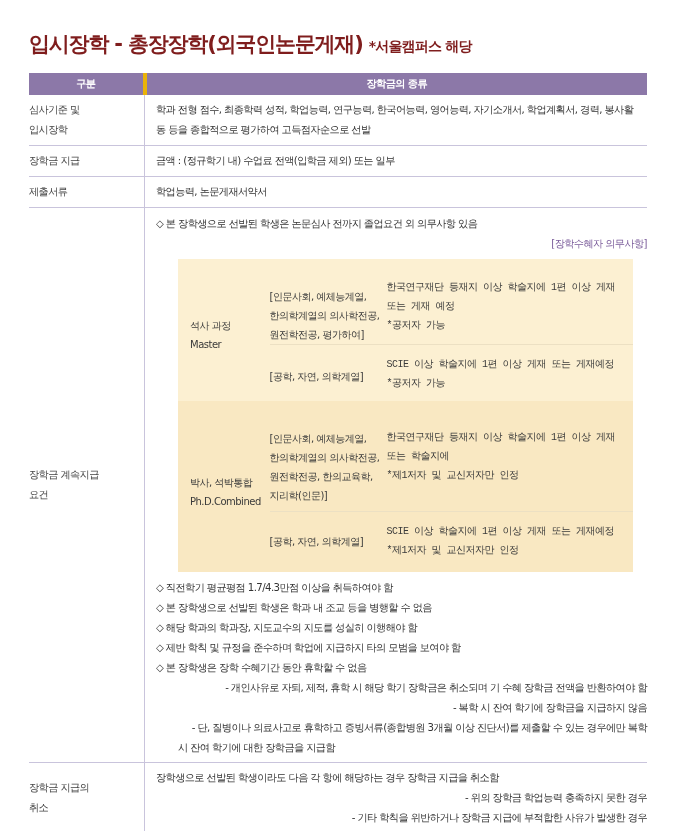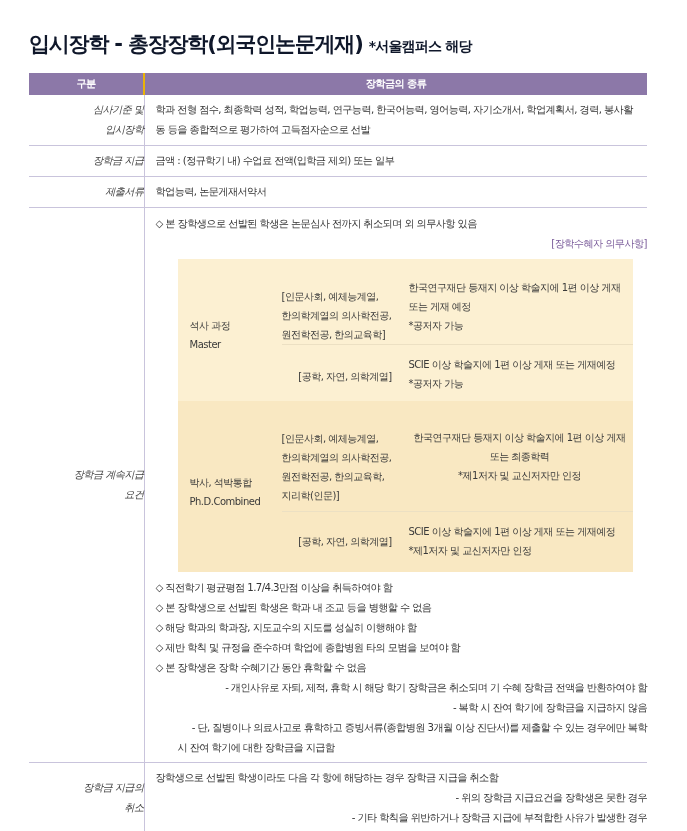--- a/index.html
+++ b/index.html
@@ -1,42 +1,42 @@
 <!DOCTYPE html>
 <html><head>
   <meta charset="utf-8">
   <style>
     html, body { margin:0; padding:0; background:#ffffff; }
     body { width:687px; height:831px; position:relative; overflow:hidden;
       font-family:"DejaVu Sans", "Liberation Sans", sans-serif; color:#333333; }
     .title { position:absolute; left:29px; top:30px; font-size:21px; font-weight:bold;
-      color:#0f172a; letter-spacing:-1.2px; white-space:nowrap; }
+      color:#7f1d1d; letter-spacing:-1.2px; white-space:nowrap; }
     .title .sub { font-size:14px; font-weight:bold; letter-spacing:-0.8px; }
     table.main { position:absolute; left:29px; top:73px; width:618px; border-collapse:collapse;
       font-size:10.2px; letter-spacing:-0.6px; }
     table.main th { background:#8c78a8; color:#ffffff; font-weight:bold; height:22px; padding:0;
       font-size:10.2px; }
-    table.main th.c1 { width:114px; border-right:2px solid #eab308; }
+    table.main th.c1 { width:114px; border-right:4px solid #eab308; }
     table.main td { border-bottom:1px solid #c9c4dc; vertical-align:middle; padding:0; }
-    table.main td.lab { width:114px; text-align:right; line-height:20px; border-right:1px solid #c9c4dc; color:#444;font-style:italic; }
+    table.main td.lab { width:114px; text-align:left; line-height:20px; border-right:1px solid #c9c4dc; color:#444; }
     table.main td.val { padding:5px 0 5px 11px; line-height:20px; color:#333; }
     .ln { display:block; white-space:nowrap; }
     .ind { padding-left:12px;text-align:right; }
     .ind2 { padding-left:22px; }
     .purple { color:#7a5b9a; }
     .inner { margin:5px 14px 6px 22px; width:455px; border-collapse:collapse; font-size:10px; letter-spacing:-0.5px; }
     .inner td { border:none !important; padding:0; line-height:19px; color:#3a3a3a; vertical-align:top; }
     .inner td.deg { width:92px; padding:10px 0 0 12px; }
     .inner td.fld { width:127px; padding-top:28px; }
-    .inner td.req { padding-top:10px; padding-right:2px; }
+    .inner td.req { padding-top:10px; padding-right:18px;font-family:Liberation Mono, monospace; }
     .inner tr.m td { background:#fcf0d2; }
     .inner tr.d td { background:#f9e8c2; }
     .inner tr.sep td.fld, .inner tr.sep td.req { border-top:1px solid #ece0c3 !important; }
     .inner tr.last td { padding-bottom:8px; }
-    .inner td.vm { vertical-align:middle; padding-top:0;text-align:center; }
+    .inner td.vm { vertical-align:middle; padding-top:0; }
   </style>
 </head>
 <body>
 
 <div class="title">
   <span>입시장학 - 총장장학(외국인논문게재)</span>
   <span class="sub">*서울캠퍼스 해당</span>
 </div>
 
 <table class="main">
@@ -68,33 +68,33 @@
       <td class="lab" style="height:30px">제출서류</td>
       <td class="val">학업능력, 논문게재서약서</td>
     </tr>
 
     <tr>
       <td class="lab">
         <span class="ln">장학금 계속지급</span>
         <span class="ln">요건</span>
       </td>
       <td class="val" style="padding-top:6px;padding-bottom:4px">
-        <span class="ln">◇ 본 장학생으로 선발된 학생은 논문심사 전까지 취소되며 외 의무사항 있음</span>
+        <span class="ln">◇ 본 장학생으로 선발된 학생은 논문심사 전까지 졸업요건 외 의무사항 있음</span>
         <span class="ln ind purple">[장학수혜자 의무사항]</span>
         <table class="inner">
           <tbody>
               <tr class="m">
             <td class="deg" rowspan="2">
               <span class="ln">석사 과정</span>
               <span class="ln">Master</span>
             </td>
             <td class="fld">
               <span class="ln">[인문사회, 예체능계열,</span>
               <span class="ln">한의학계열의 의사학전공,</span>
-              <span class="ln">원전학전공, 한의교육학]</span>
+              <span class="ln">원전학전공, 평가하여]</span>
             </td>
             <td class="req">
               <span class="ln">한국연구재단 등재지 이상 학술지에 1편 이상 게재</span>
               <span class="ln">또는 게재 예정</span>
               <span class="ln">*공저자 가능</span>
             </td>
           </tr>
           <tr class="m sep">
             <td class="fld vm" style="height:50px;padding-top:6px">
               <span class="ln">[공학, 자연, 의학계열]</span>
@@ -110,55 +110,55 @@
               <span class="ln">Ph.D.Combined</span>
             </td>
             <td class="fld" style="padding-bottom:6px">
               <span class="ln">[인문사회, 예체능계열,</span>
               <span class="ln">한의학계열의 의사학전공,</span>
               <span class="ln">원전학전공, 한의교육학,</span>
               <span class="ln">지리학(인문)]</span>
             </td>
             <td class="req vm">
               <span class="ln">한국연구재단 등재지 이상 학술지에 1편 이상 게재</span>
-              <span class="ln">또는 최종학력</span>
+              <span class="ln">또는 학술지에</span>
               <span class="ln">*제1저자 및 교신저자만 인정</span>
             </td>
           </tr>
           <tr class="d sep last">
             <td class="fld vm" style="height:46px;padding-top:6px">
               <span class="ln">[공학, 자연, 의학계열]</span>
             </td>
             <td class="req" style="padding-top:6px">
               <span class="ln">SCIE 이상 학술지에 1편 이상 게재 또는 게재예정</span>
               <span class="ln">*제1저자 및 교신저자만 인정</span>
             </td>
           </tr>
         </tbody>
           </table>
         <span class="ln">◇ 직전학기 평균평점 1.7/4.3만점 이상을 취득하여야 함</span>
         <span class="ln">◇ 본 장학생으로 선발된 학생은 학과 내 조교 등을 병행할 수 없음</span>
         <span class="ln">◇ 해당 학과의 학과장, 지도교수의 지도를 성실히 이행해야 함</span>
-        <span class="ln">◇ 제반 학칙 및 규정을 준수하며 학업에 종합병원 타의 모범을 보여야 함</span>
+        <span class="ln">◇ 제반 학칙 및 규정을 준수하며 학업에 지급하지 타의 모범을 보여야 함</span>
         <span class="ln">◇ 본 장학생은 장학 수혜기간 동안 휴학할 수 없음</span>
         <span class="ln ind">- 개인사유로 자퇴, 제적, 휴학 시 해당 학기 장학금은 취소되며 기 수혜 장학금 전액을 반환하여야 함</span>
         <span class="ln ind">- 복학 시 잔여 학기에 장학금을 지급하지 않음</span>
         <span class="ln ind">- 단, 질병이나 의료사고로 휴학하고 증빙서류(종합병원 3개월 이상 진단서)를 제출할 수 있는 경우에만 복학</span>
         <span class="ln ind2">시 잔여 학기에 대한 장학금을 지급함</span>
       </td>
     </tr>
 
     <tr>
       <td class="lab">
         <span class="ln">장학금 지급의</span>
         <span class="ln">취소</span>
       </td>
       <td class="val">
         <span class="ln">장학생으로 선발된 학생이라도 다음 각 항에 해당하는 경우 장학금 지급을 취소함</span>
-        <span class="ln ind">- 위의 장학금 지급요건을 장학생은 못한 경우</span>
+        <span class="ln ind">- 위의 장학금 학업능력 충족하지 못한 경우</span>
         <span class="ln ind">- 기타 학칙을 위반하거나 장학금 지급에 부적합한 사유가 발생한 경우</span>
       </td>
     </tr>
 
     <tr>
       <td class="lab">
         <span class="ln">장학금 합격자 발표 및</span>
         <span class="ln">지급 방법</span>
       </td>
       <td class="val">

